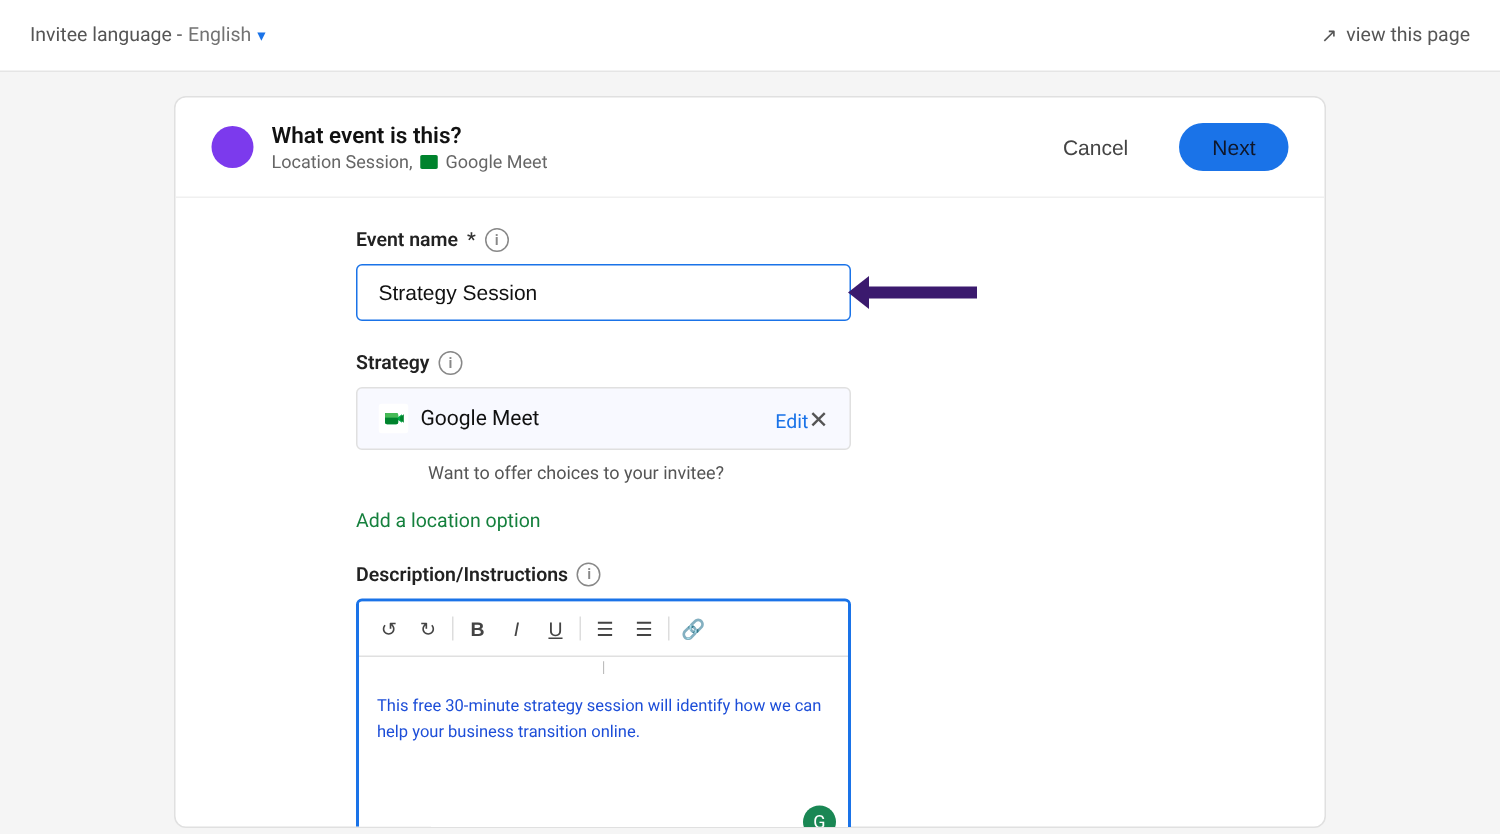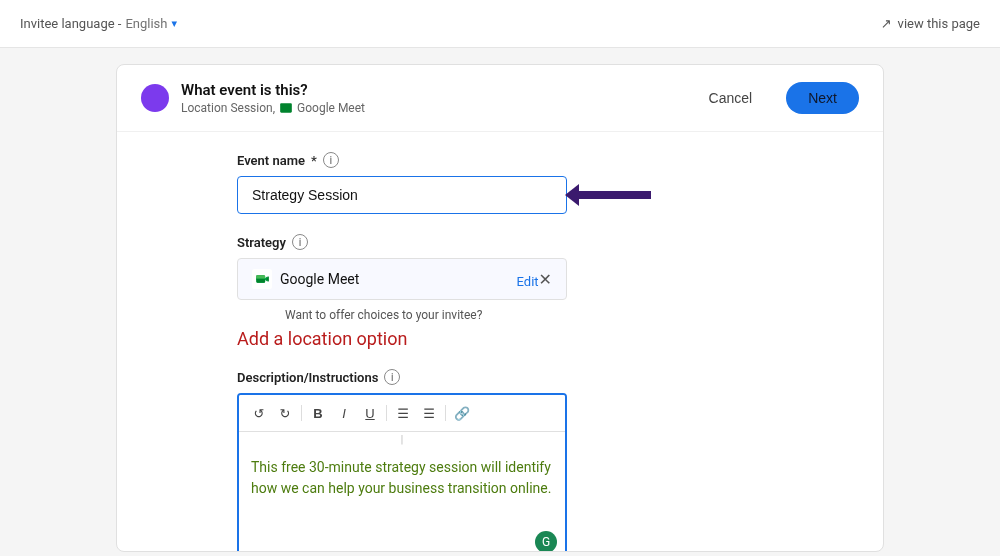--- a/index.html
+++ b/index.html
@@ -222,26 +222,26 @@
       font-size: 16px;
       cursor: pointer;
     }
     .location-hint {
       font-size: 12px;
       color: #555;
       margin-top: 8px;
       margin-left: 48px;
     }
     .add-location-link {
-      color: #b91c1c;
-      font-size: 18px;
+      color: #15803d;
+      font-size: 13px;
       cursor: pointer;
       text-decoration: none;
       display: block;
-      margin-top: 6px;
+      margin-top: 18px;
     }
 
     
     .description-editor {
       width: 330px;
       border: 2px solid #1a73e8;
       border-radius: 4px;
       overflow: hidden;
     }
     .editor-toolbar {
@@ -267,22 +267,22 @@
     }
     .toolbar-sep {
       width: 1px;
       height: 16px;
       background: #ddd;
       margin: 0 2px;
     }
     .editor-content {
       padding: 10px 12px;
       min-height: 80px;
-      font-size: 14px;
-      color: #4d7c0f;
+      font-size: 11px;
+      color: #1d4ed8;
       line-height: 1.5;
       background: #fff;
       position: relative;
     }
     .editor-footer {
       display: flex;
       justify-content: flex-end;
       padding: 4px 8px;
       background: #fff;
     }

